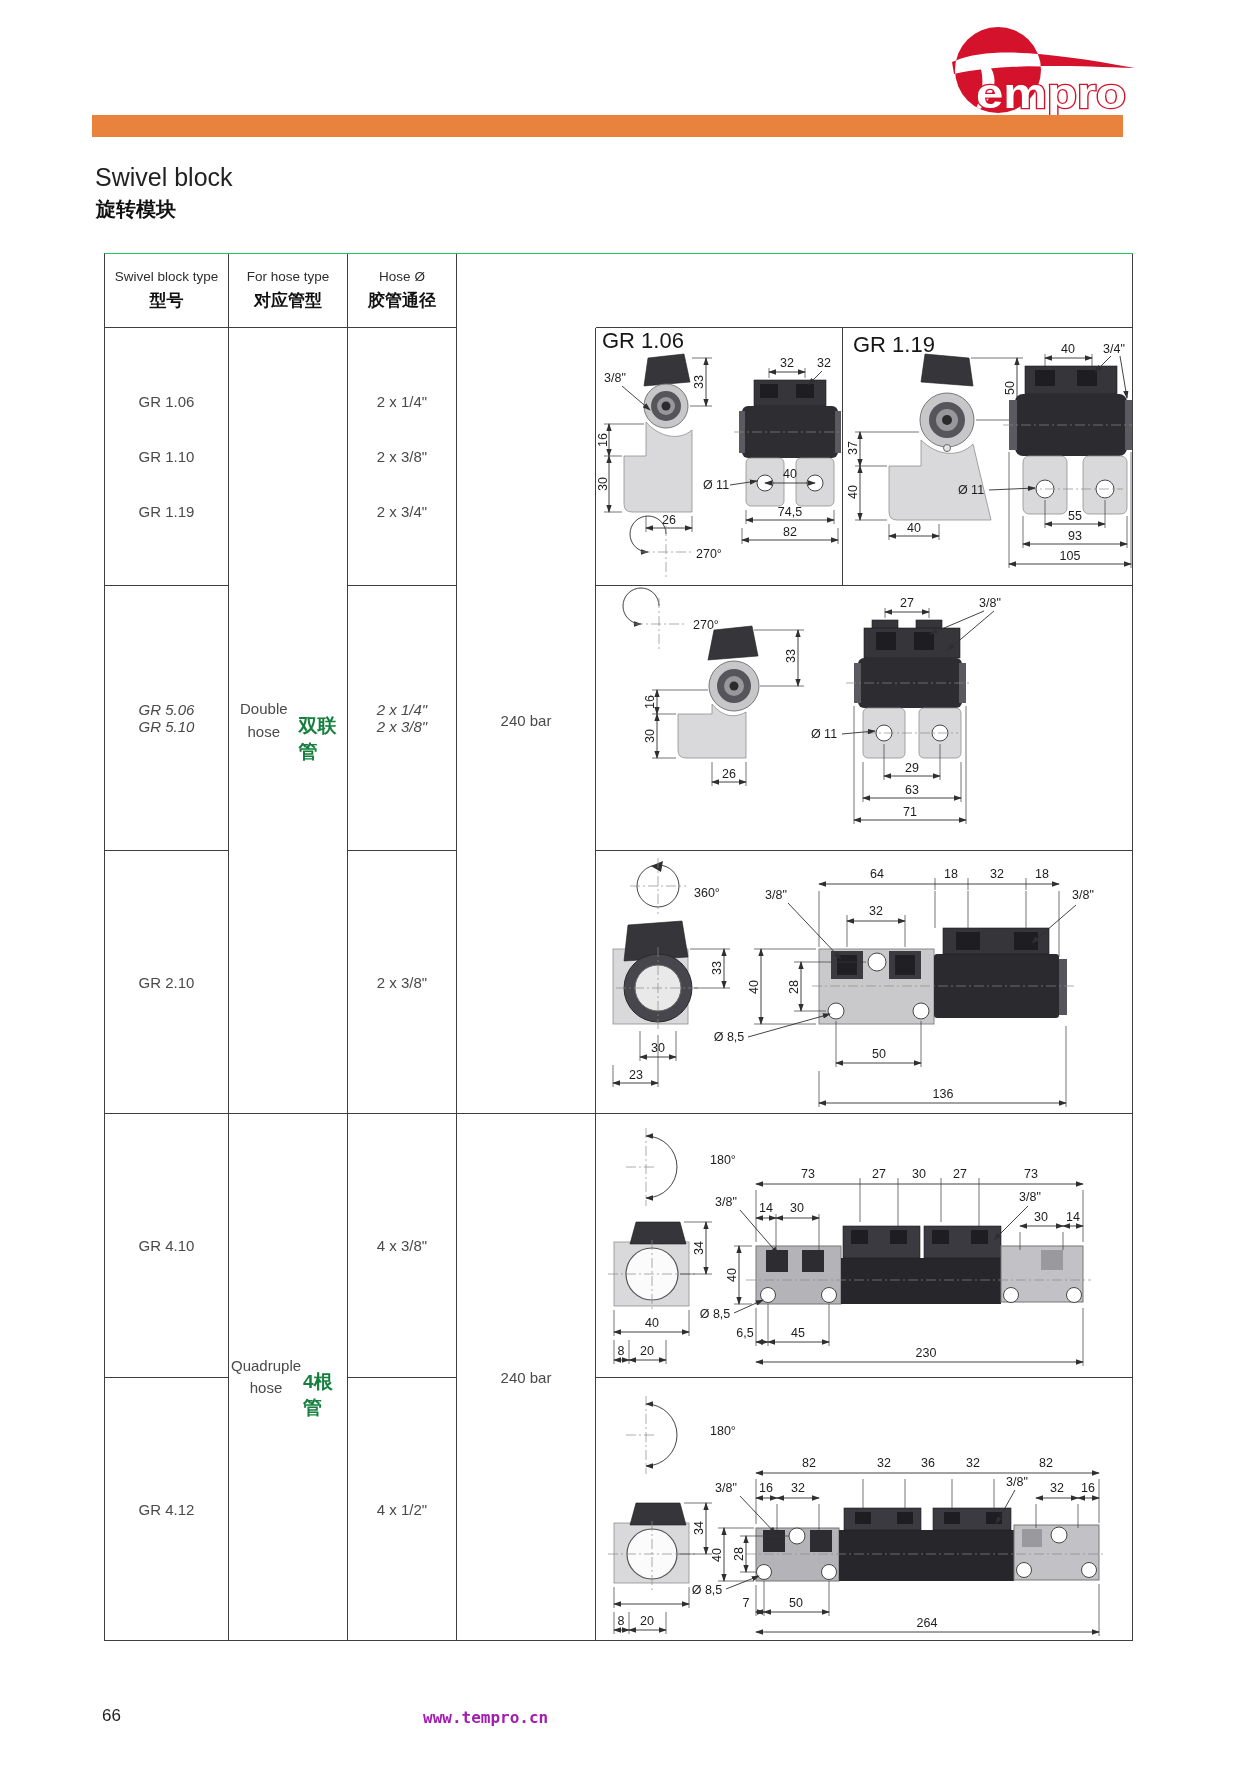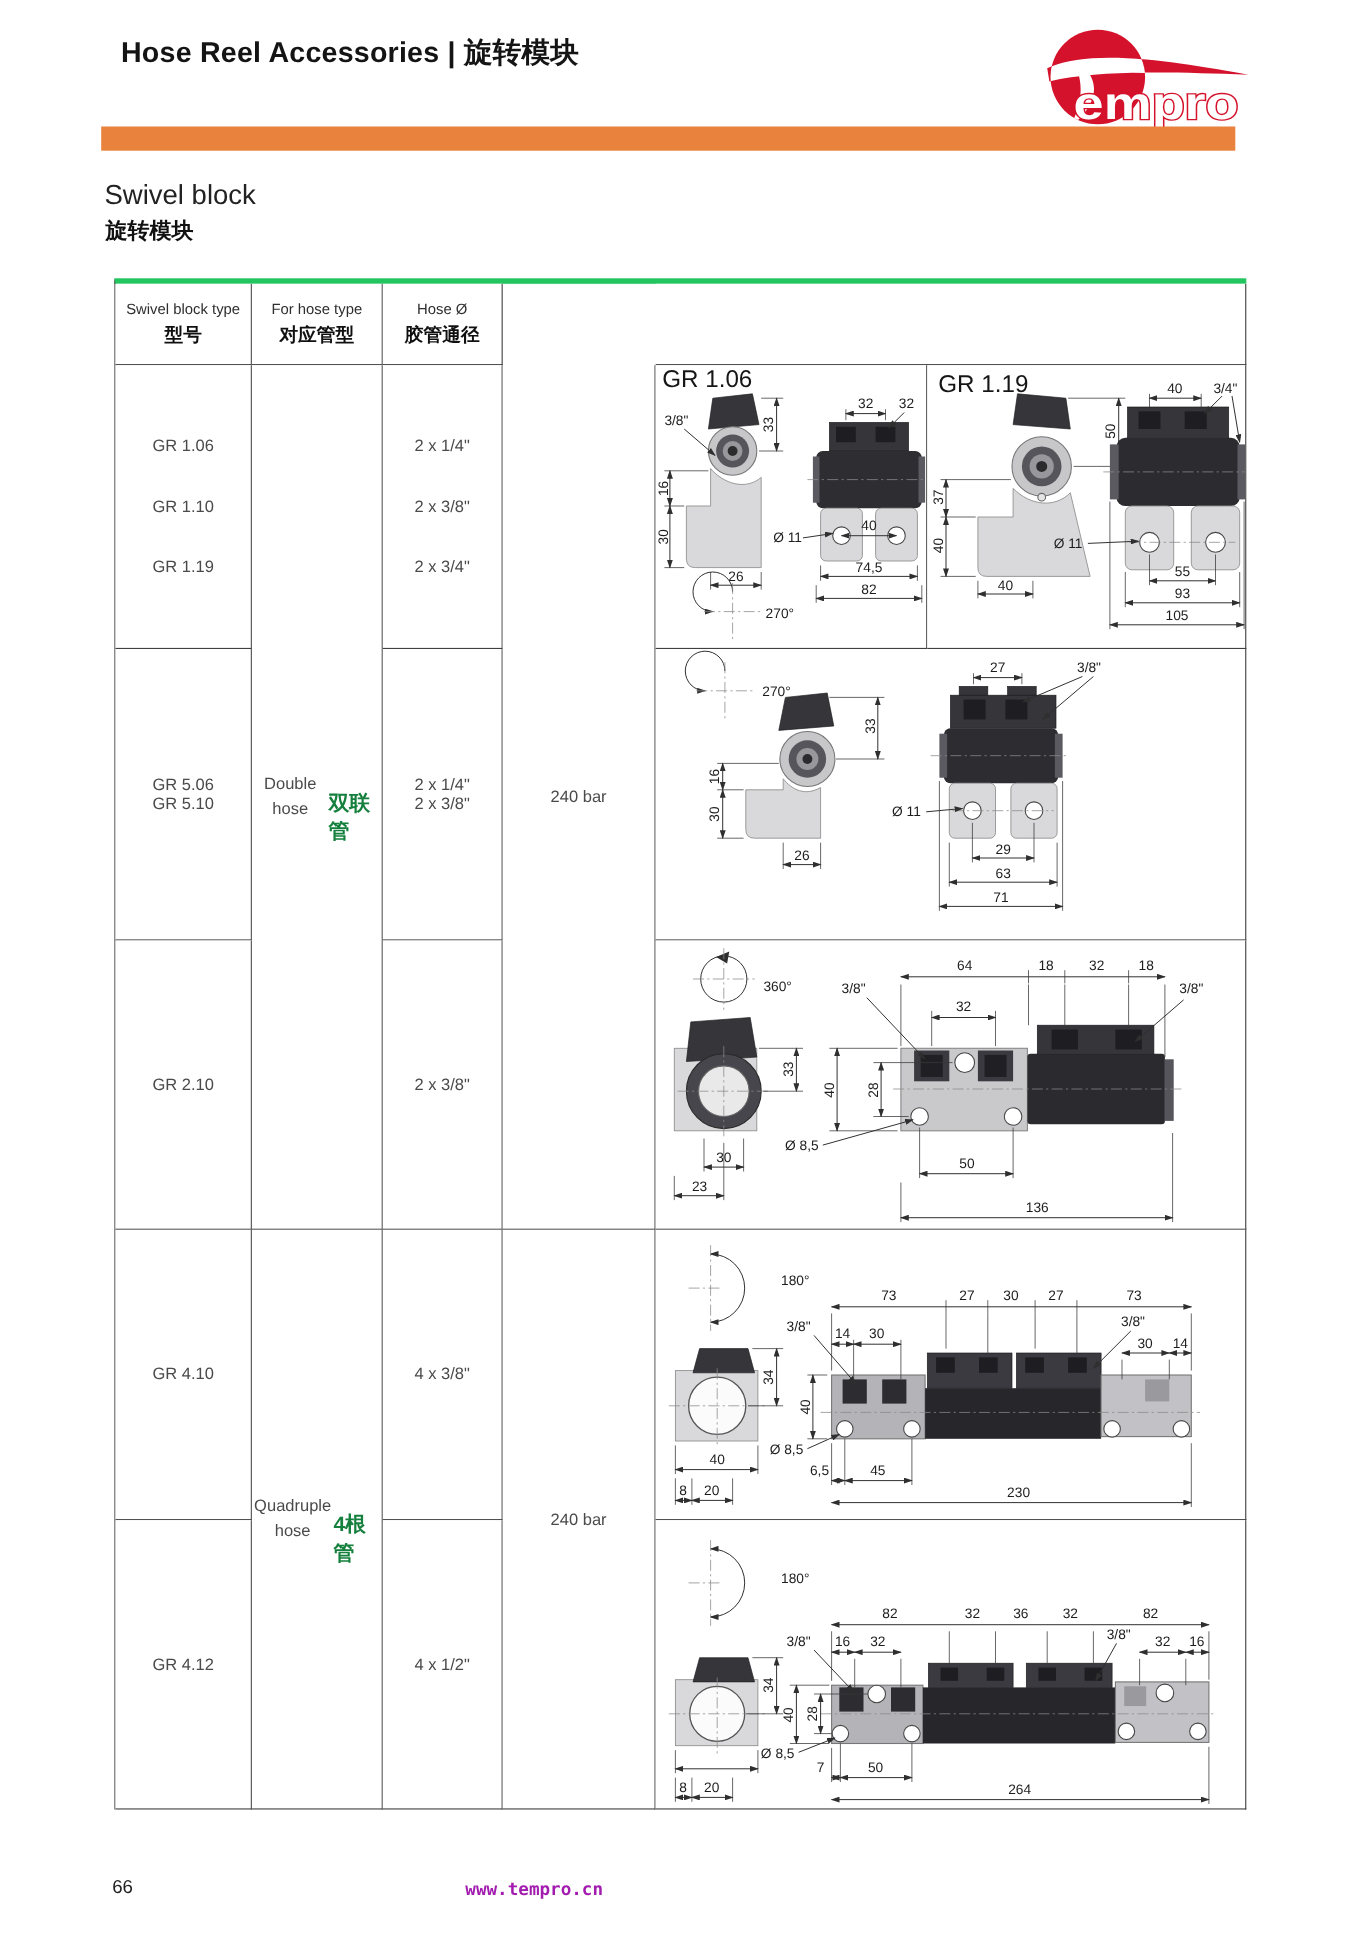--- a/index.html
+++ b/index.html
@@ -1,27 +1,27 @@
 <!DOCTYPE html>
 <html><head>
 <meta charset="utf-8">
 <style>
   html,body{margin:0;padding:0;background:#fff;}
   .page{position:relative;width:1241px;height:1778px;background:#fff;font-family:"Liberation Sans",sans-serif;overflow:hidden;}
   .pgtitle{position:absolute;left:110px;top:30px;font-size:26px;font-weight:bold;color:#141414;letter-spacing:.2px;}
   .orangebar{position:absolute;left:92px;top:115px;width:1031px;height:22px;}
   .sect-en{position:absolute;left:95px;top:163px;font-size:25px;color:#222;}
   .sect-zh{position:absolute;left:96px;top:196px;font-size:20px;font-weight:bold;color:#111;}
-  .tbl{position:absolute;left:104px;top:253px;width:1028px;height:1387px;border-top:5px solid #22c55e;border-left:1px solid #3f3f3f;}
+  .tbl{position:absolute;left:104px;top:253px;width:1028px;height:1387px;border-top:1px solid #22c55e;border-left:1px solid #3f3f3f;}
   .cell{position:absolute;box-sizing:border-box;border-right:1px solid #3f3f3f;border-bottom:1px solid #3f3f3f;background:#fff;}
   .hcell{display:flex;flex-direction:column;align-items:center;justify-content:center;gap:5px;}
   .hen{font-size:13.5px;color:#2e2e2e;}
   .hzh{font-size:17px;font-weight:bold;color:#101010;}
   .vlist{display:flex;flex-direction:column;justify-content:center;align-items:center;height:100%;}
-  .g3{gap:38px;} .g2{}
+  .g3{gap:38px;} .g2{font-style:italic;}
   .txt{font-size:15px;color:#4a4a4a;}
   .htype{display:flex;flex-direction:row;justify-content:center;align-items:center;height:100%;}
   .hten{font-size:15px;color:#4a4a4a;text-align:center;width:82px;line-height:1.5;}
   .htzh{font-size:19px;font-weight:bold;color:#15803d;margin-top:36px;}
   .press{display:flex;align-items:center;justify-content:center;height:100%;font-size:15px;color:#4a4a4a;}
   .footpage{position:absolute;left:102px;top:1706px;font-size:17px;color:#222;}
   .footsite{position:absolute;left:423px;top:1708px;font-size:16px;font-weight:bold;font-family:"DejaVu Sans Mono",monospace;color:#a21caf;}
   svg text{font-family:"Liberation Sans",sans-serif;}
   .dimt{font-size:12.5px;fill:#1d1d1d;}
   .lbl{font-size:22px;fill:#161616;}
@@ -30,21 +30,20 @@
   .cl{stroke:#8a8a8a;stroke-width:0.7;fill:none;stroke-dasharray:10 3 2 3;}
   .lt{fill:#d9d9db;stroke:#8f8f8f;stroke-width:0.8;}
   .dk{fill:#35353a;stroke:#1c1c1f;stroke-width:0.6;}
   .hole{fill:#fff;stroke:#474747;stroke-width:1;}
 </style>
 </head>
 <body>
 
 <div class="page">
 
-  <div class="pgtitle">Hose Reel Accessories | 旋转模块</div>
 
   <svg style="position:absolute;left:938px;top:16px;" width="200" height="102" viewBox="0 0 200 102">
     <defs>
         <clipPath id="lgc">
           <circle cx="60" cy="54" r="43"></circle>
         </clipPath>
       </defs>
     <circle cx="60" cy="54" r="43" fill="#d5122b"></circle>
     <path d="M14,46 C50,30 110,36 197,52 C120,49 60,48 16,58 Z" fill="#d5122b"></path>
     <g clip-path="url(#lgc)">

